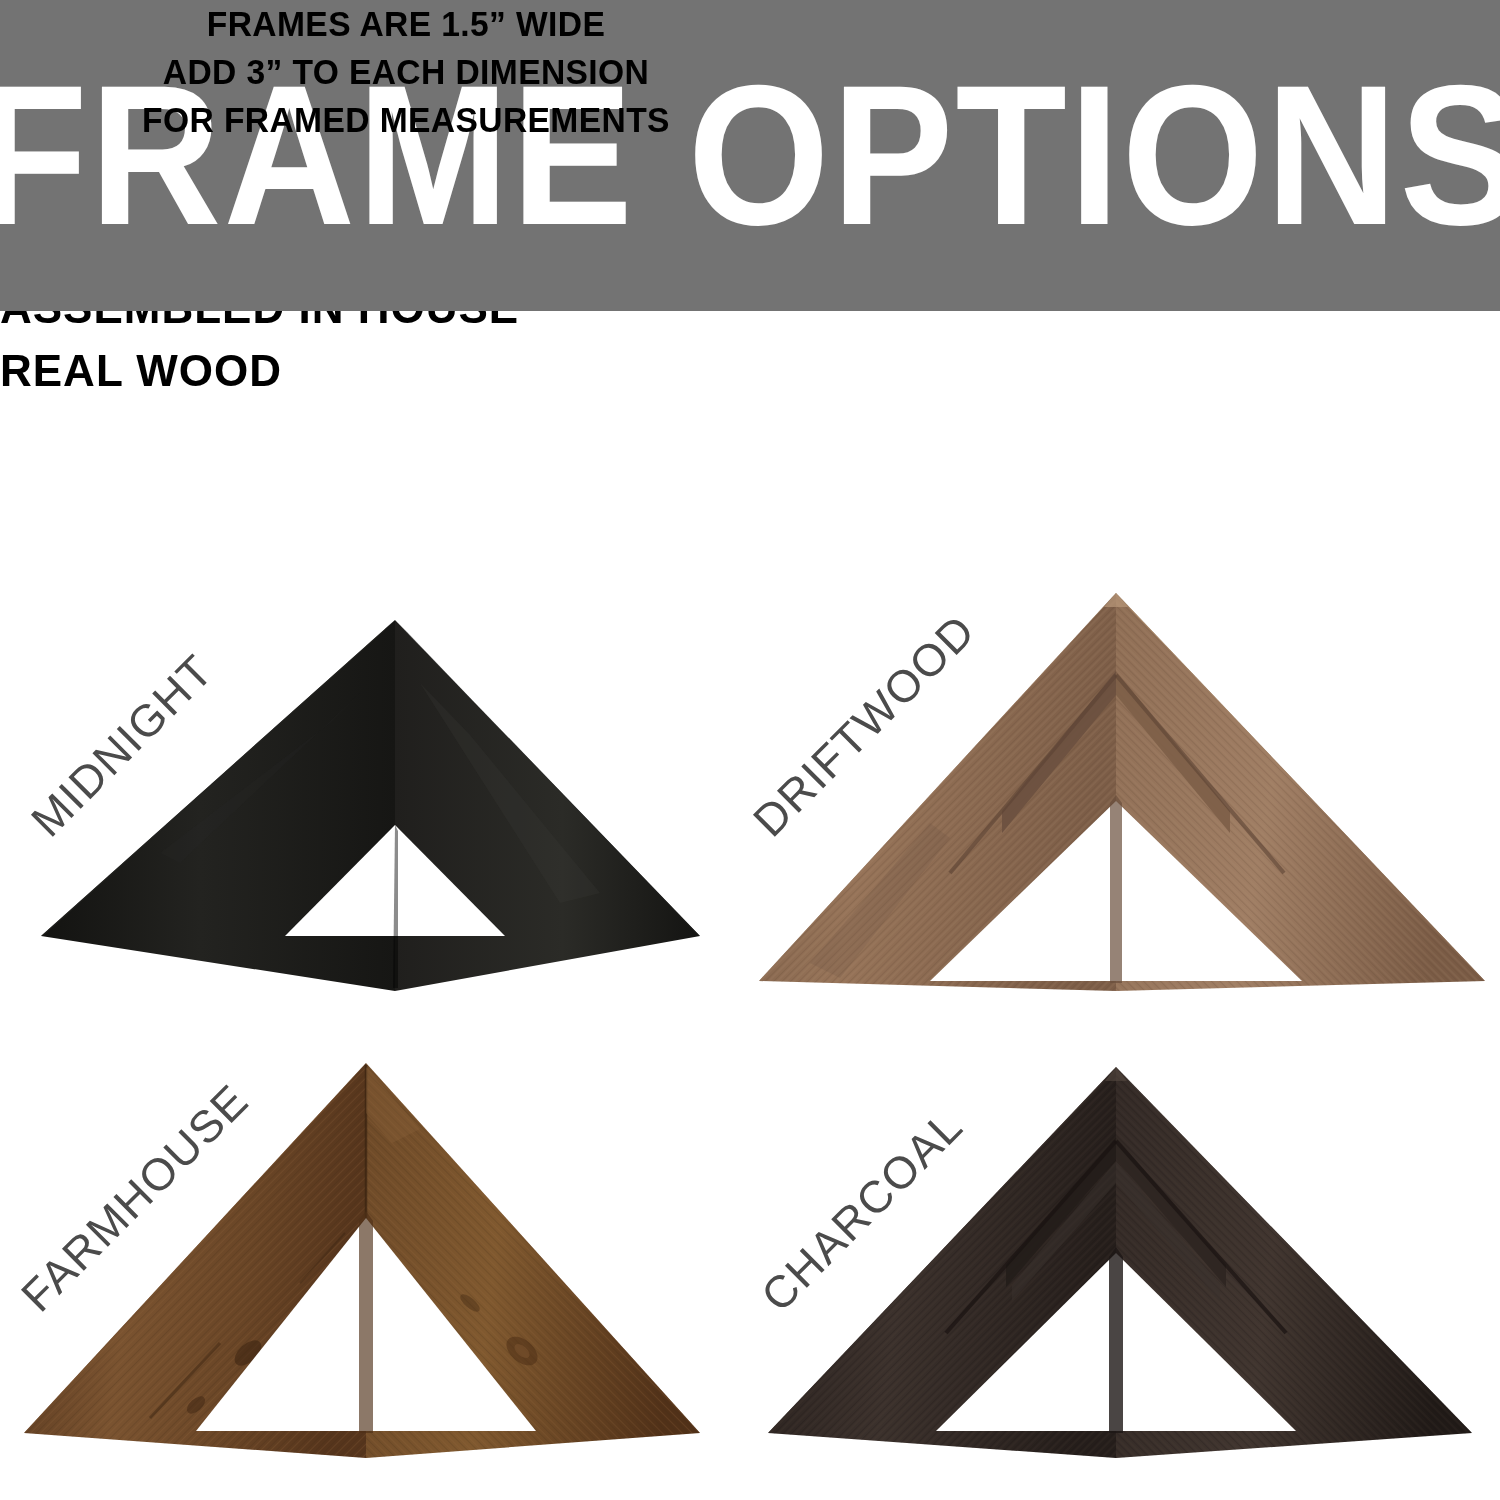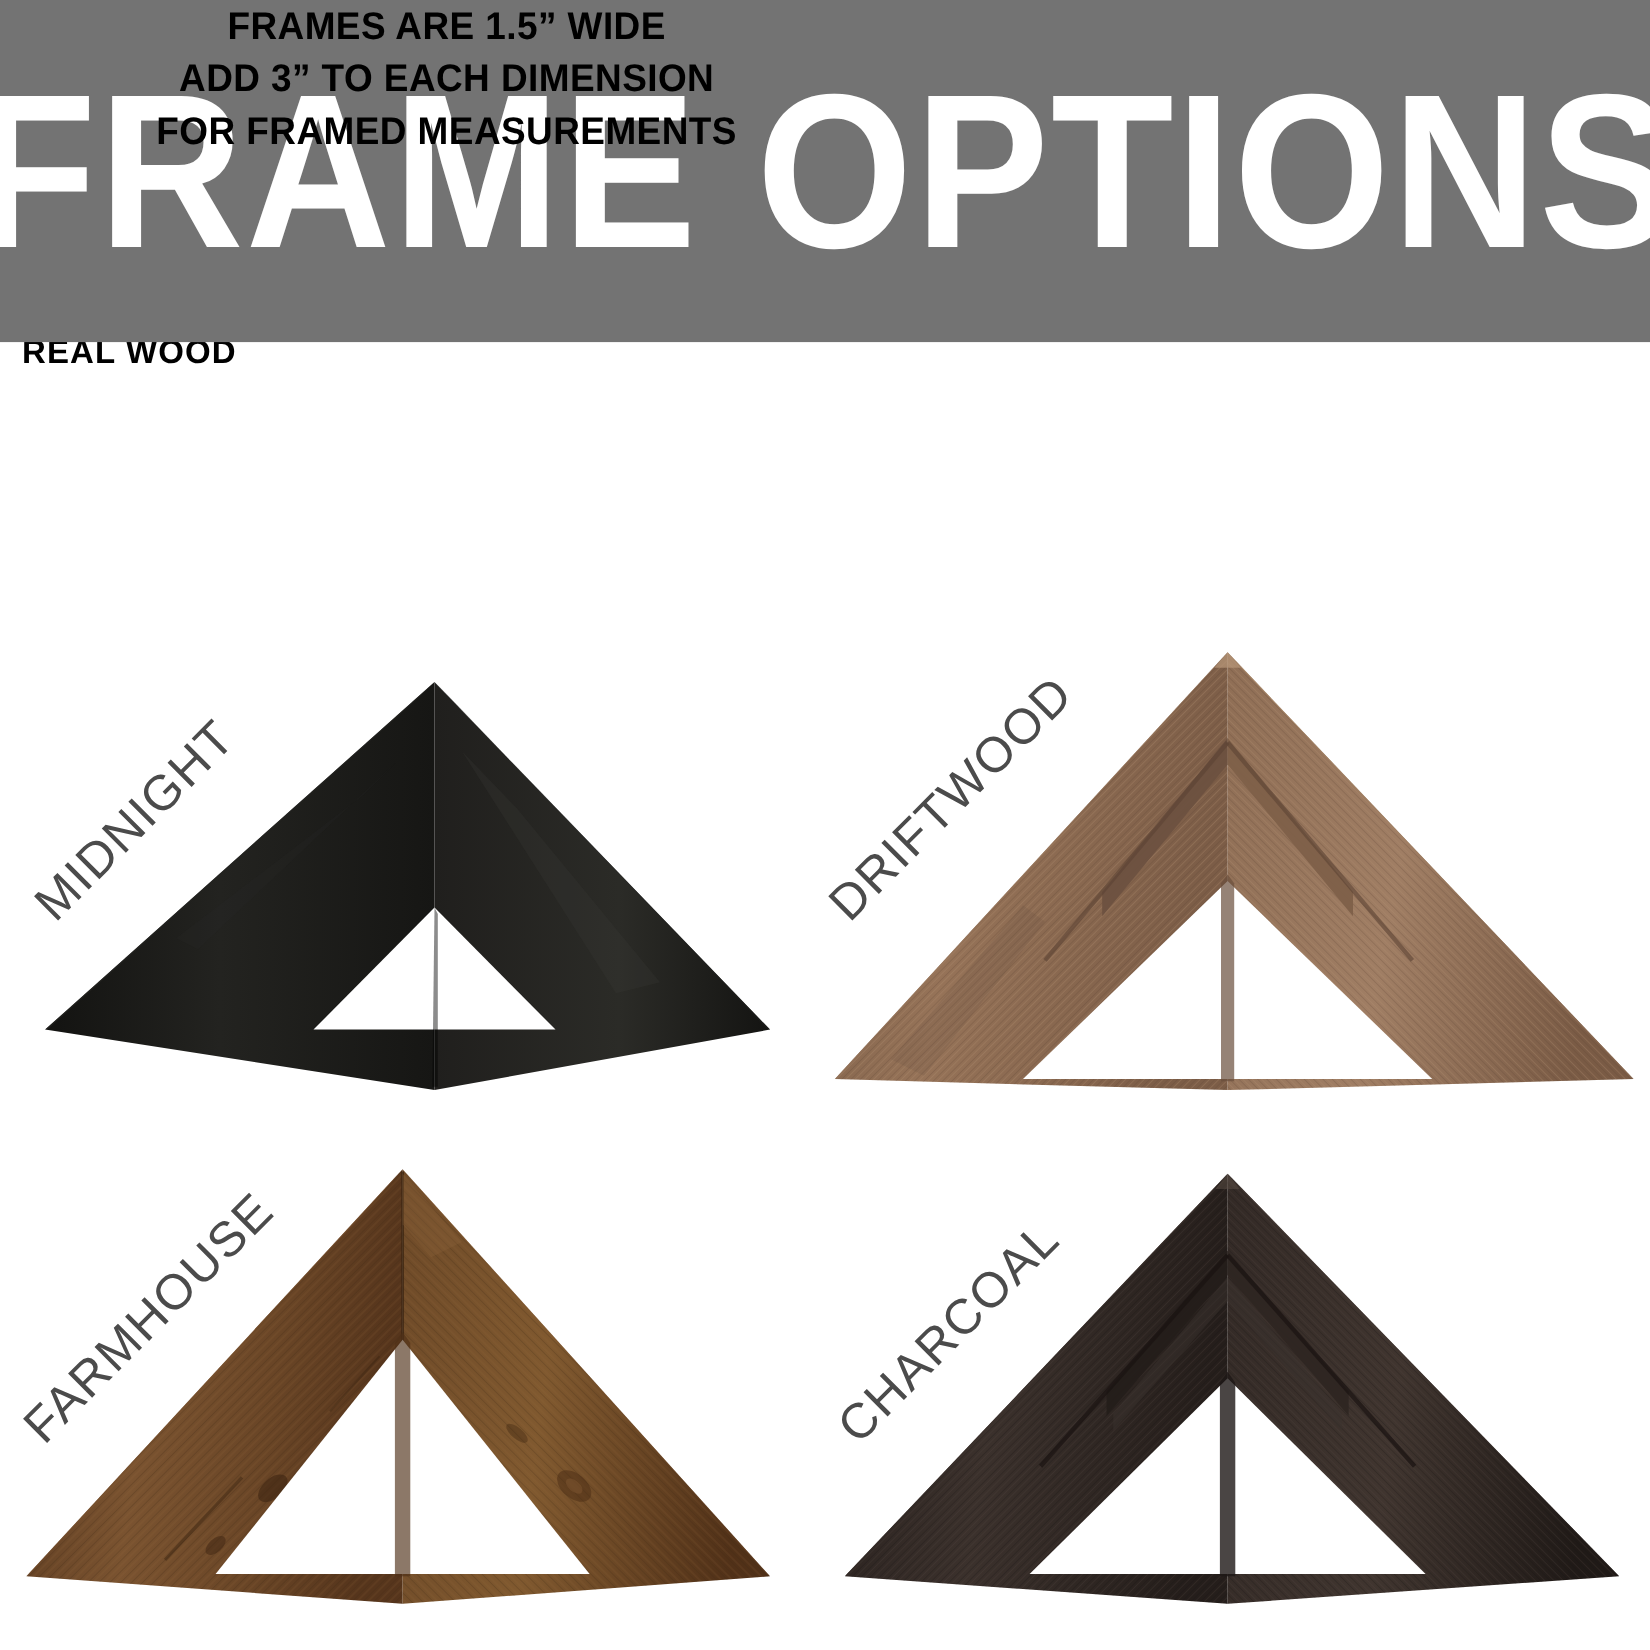--- a/index.html
+++ b/index.html
@@ -44,24 +44,23 @@
     display:block;
     white-space:nowrap;
   }
   #info-box-measurements .info-line{
     font-size:35px;
     line-height:1.37;
     letter-spacing:0.4px;
     transform:scaleX(0.96);
   }
   #info-box-quality .info-line{
-    font-size:30px;
+    font-size:44px;
     line-height:1.42;
     letter-spacing:1.0px;
-    margin-left:20px;
   }
 
   
   #frame-grid{
     position:absolute; left:0; top:563px; width:1500px; height:937px;
   }
   .frame-cell{ position:absolute; }
   #frame-cell-midnight   { left:0px;   top:0px;   width:750px; height:470px; }
   #frame-cell-driftwood  { left:750px; top:0px;   width:750px; height:470px; }
   #frame-cell-farmhouse  { left:0px;   top:470px; width:750px; height:467px; }

